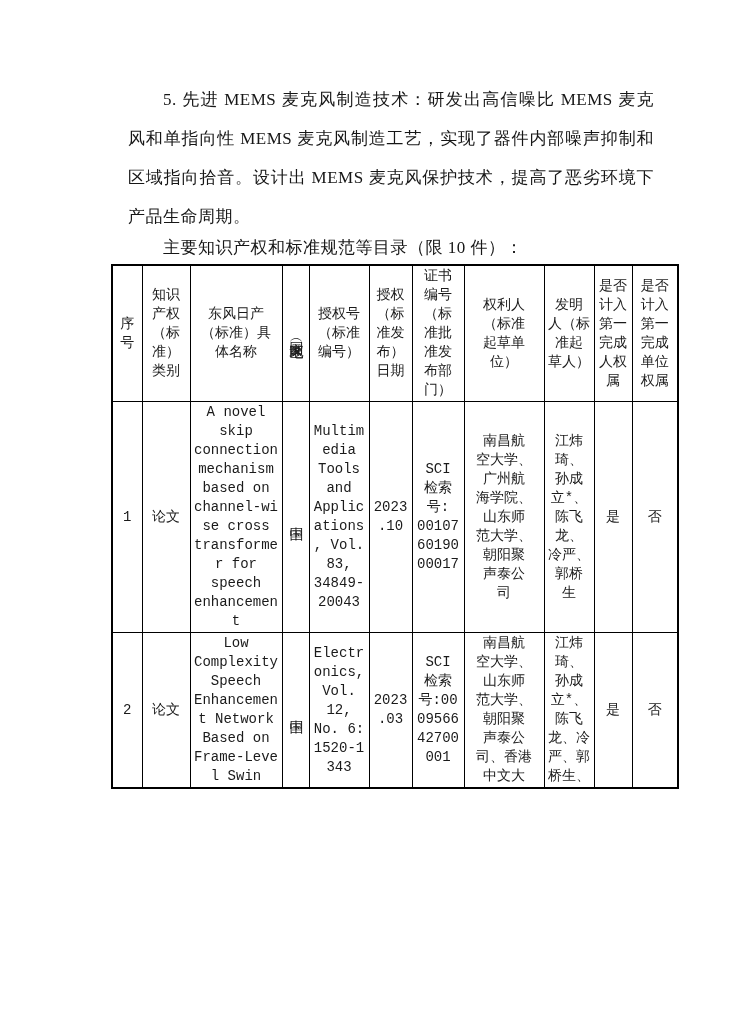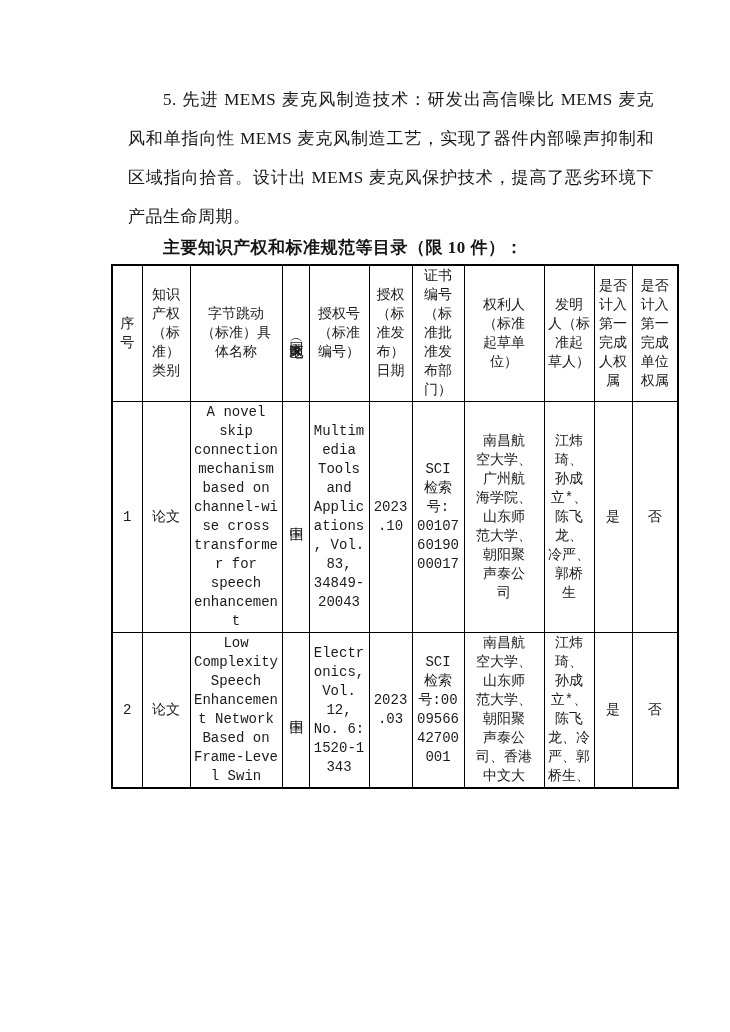--- a/index.html
+++ b/index.html
@@ -17,21 +17,21 @@
     font-size: 17px;
     line-height: 39px;
     text-align: justify;
     text-indent: 35px;
     letter-spacing: 0.5px;
   }
   .heading {
     margin: 0 0 4px 0;
     font-size: 17px;
     line-height: 24px;
-    font-weight: bold;
+    font-weight: normal;
     text-indent: 35px;
     letter-spacing: 0.5px;
   }
   table.ip {
     border-collapse: collapse;
     table-layout: fixed;
     width: 566px;
     margin-left: -17px;
     border: 2px solid #000;
     font-family: "Liberation Mono", "DejaVu Sans Mono", monospace;
@@ -76,21 +76,21 @@
     </colgroup>
     <thead>
       <tr class="hrow">
         <th>序
 号</th>
         <th>知识
 产权
 （标
 准）
 类别</th>
-        <th>字节跳动
+        <th>东风日产
 （标准）具
 体名称</th>
         <th class="vert">国家（地区）</th>
         <th>授权号
 （标准
 编号）</th>
         <th>授权
 （标
 准发
 布）

